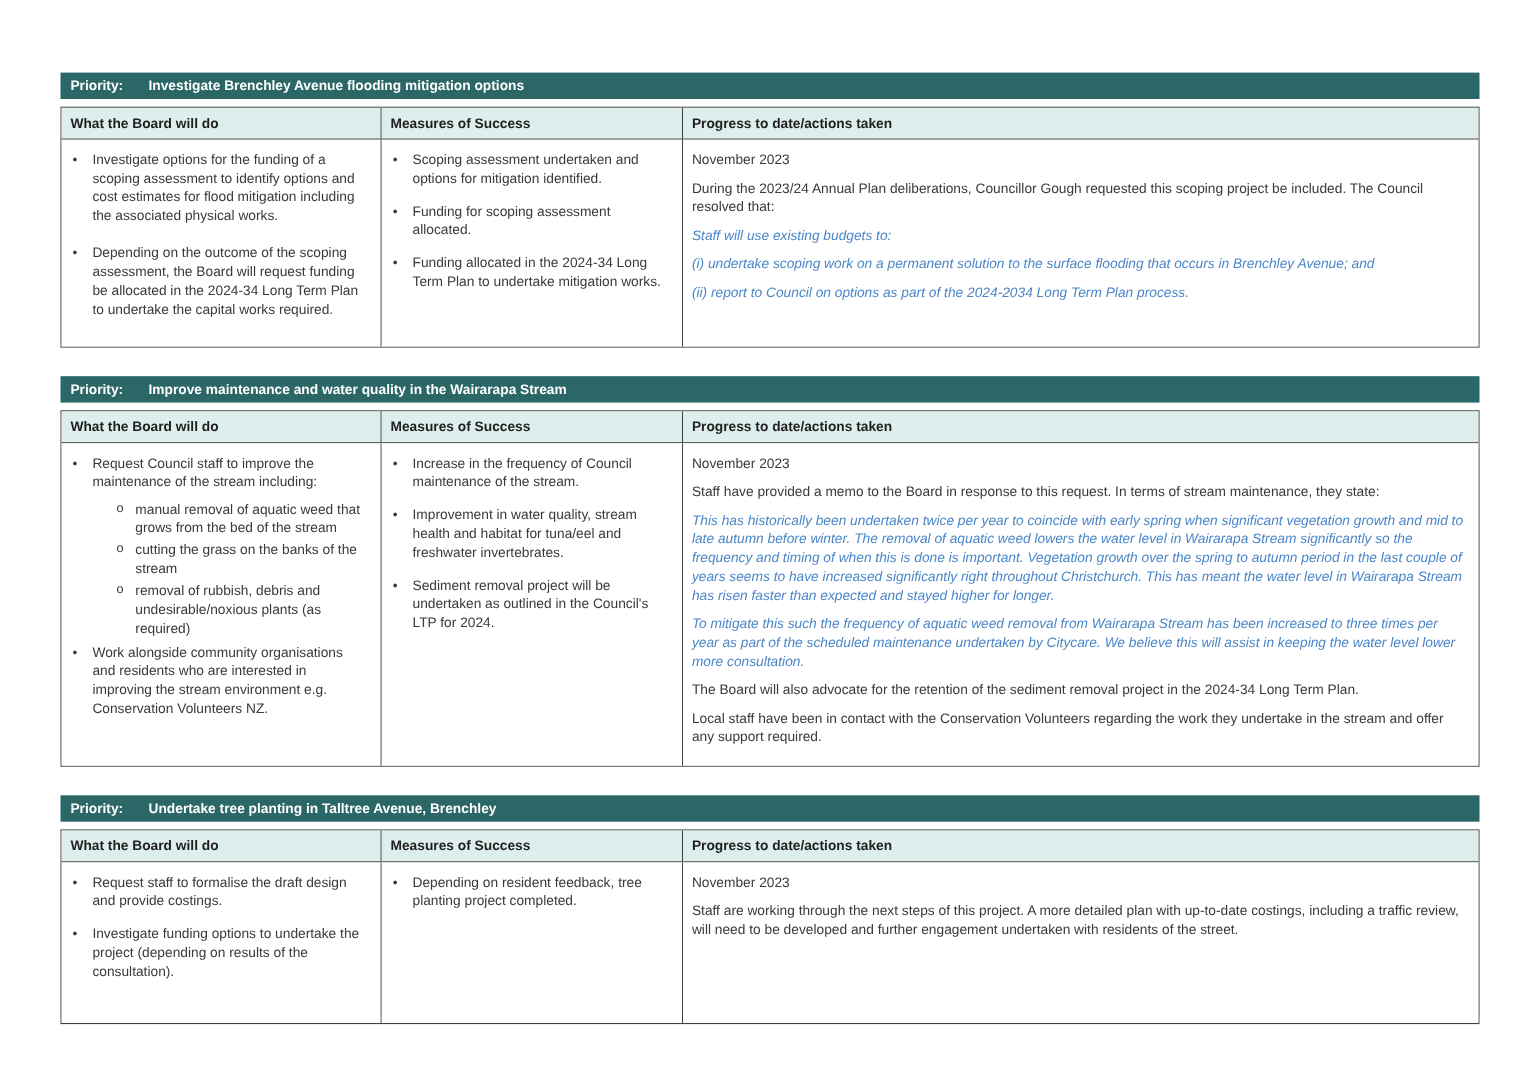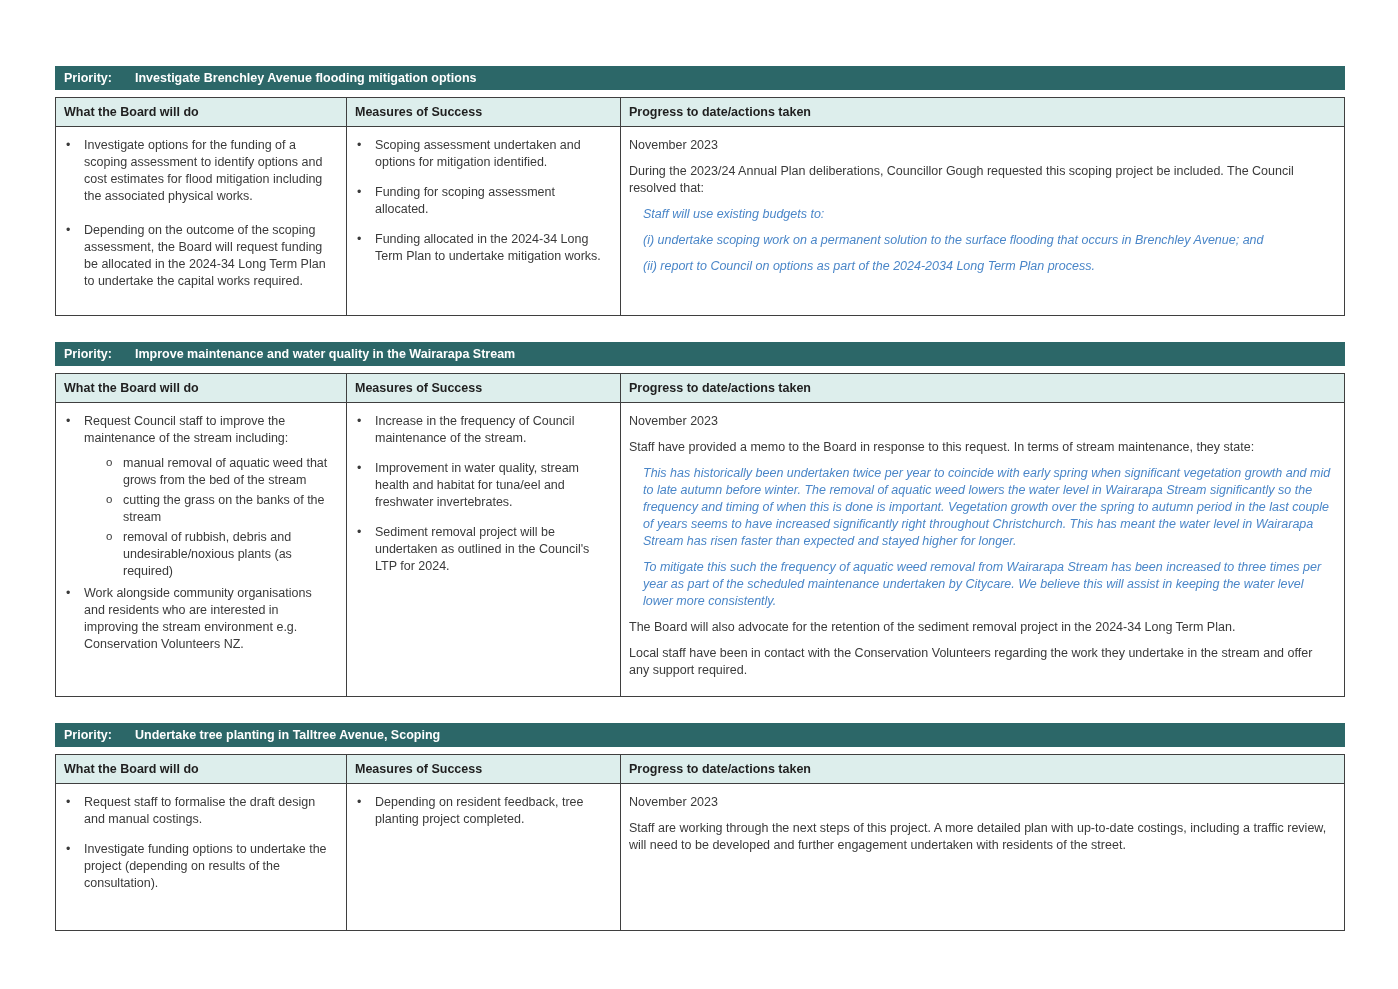--- a/index.html
+++ b/index.html
@@ -69,21 +69,21 @@
   .t3 .brow { min-height: 146px; }
   .li { position: relative; padding-left: 28px; margin-bottom: 10px; }
   .li::before { content: "\2022"; position: absolute; left: 10px; }
   .gap-lg .li { margin-bottom: 17px; }
   .gap-md .li { margin-bottom: 13px; }
   .sub { position: relative; padding-left: 67px; margin-bottom: 3px; }
   .sub::before { content: "o"; position: absolute; left: 50px; font-size: 11.5px; }
   .sublist { margin-top: -2px; margin-bottom: 5px; }
   .p { margin: 0 0 9px 0; }
   .p.heading { }
-  .p.quote { color: var(--blue); font-style: italic; margin-left: 14px; }
+  .p.quote { color: var(--blue); font-style: italic; }
 </style>
 </head>
 <body>
 
 <div class="page">
 
 
   <section class="ptable t1">
     <div class="band">
       <span class="band-label">Priority:</span>
@@ -139,42 +139,42 @@
         </div>
         <div class="cell c2 gap-md">
           <div class="li">Increase in the frequency of Council maintenance of the stream.</div>
           <div class="li">Improvement in water quality, stream health and habitat for tuna/eel and freshwater invertebrates.</div>
           <div class="li">Sediment removal project will be undertaken as outlined in the Council's LTP for 2024.</div>
         </div>
         <div class="cell c3">
           <div class="p heading">November 2023</div>
           <div class="p">Staff have provided a memo to the Board in response to this request.  In terms of stream maintenance, they state:</div>
           <div class="p quote">This has historically been undertaken twice per year to coincide with early spring when significant vegetation growth and mid to late autumn before winter. The removal of aquatic weed lowers the water level in Wairarapa Stream significantly so the frequency and timing of when this is done is important. Vegetation growth over the spring to autumn period in the last couple of years seems to have increased significantly right throughout Christchurch. This has meant the water level in Wairarapa Stream has risen faster than expected and stayed higher for longer.</div>
-          <div class="p quote">To mitigate this such the frequency of aquatic weed removal from Wairarapa Stream has been increased to three times per year as part of the scheduled maintenance undertaken by Citycare. We believe this will assist in keeping the water level lower more consistently.</div>
+          <div class="p quote">To mitigate this such the frequency of aquatic weed removal from Wairarapa Stream has been increased to three times per year as part of the scheduled maintenance undertaken by Citycare. We believe this will assist in keeping the water level lower more consultation.</div>
           <div class="p">The Board will also advocate for the retention of the sediment removal project in the 2024-34 Long Term Plan.</div>
           <div class="p">Local staff have been in contact with the Conservation Volunteers regarding the work they undertake in the stream and offer any support required.</div>
         </div>
       </div>
     </div>
   </section>
 
   <section class="ptable t3">
     <div class="band">
       <span class="band-label">Priority:</span>
-      <span class="band-title">Undertake tree planting in Talltree Avenue, Scoping</span>
+      <span class="band-title">Undertake tree planting in Talltree Avenue, Brenchley</span>
     </div>
     <div class="tbl">
       <div class="row hrow">
         <div class="cell c1">What the Board will do</div>
         <div class="cell c2">Measures of Success</div>
         <div class="cell c3">Progress to date/actions taken</div>
       </div>
       <div class="row brow">
         <div class="cell c1 gap-md">
-          <div class="li">Request staff to formalise the draft design and manual costings.</div>
+          <div class="li">Request staff to formalise the draft design and provide costings.</div>
           <div class="li">Investigate funding options to undertake the project (depending on results of the consultation).</div>
         </div>
         <div class="cell c2">
           <div class="li">Depending on resident feedback, tree planting project completed.</div>
         </div>
         <div class="cell c3">
           <div class="p heading">November 2023</div>
           <div class="p">Staff are working through the next steps of this project.  A more detailed plan with up-to-date costings, including a traffic review, will need to be developed and further engagement undertaken with residents of the street.</div>
         </div>
       </div>

